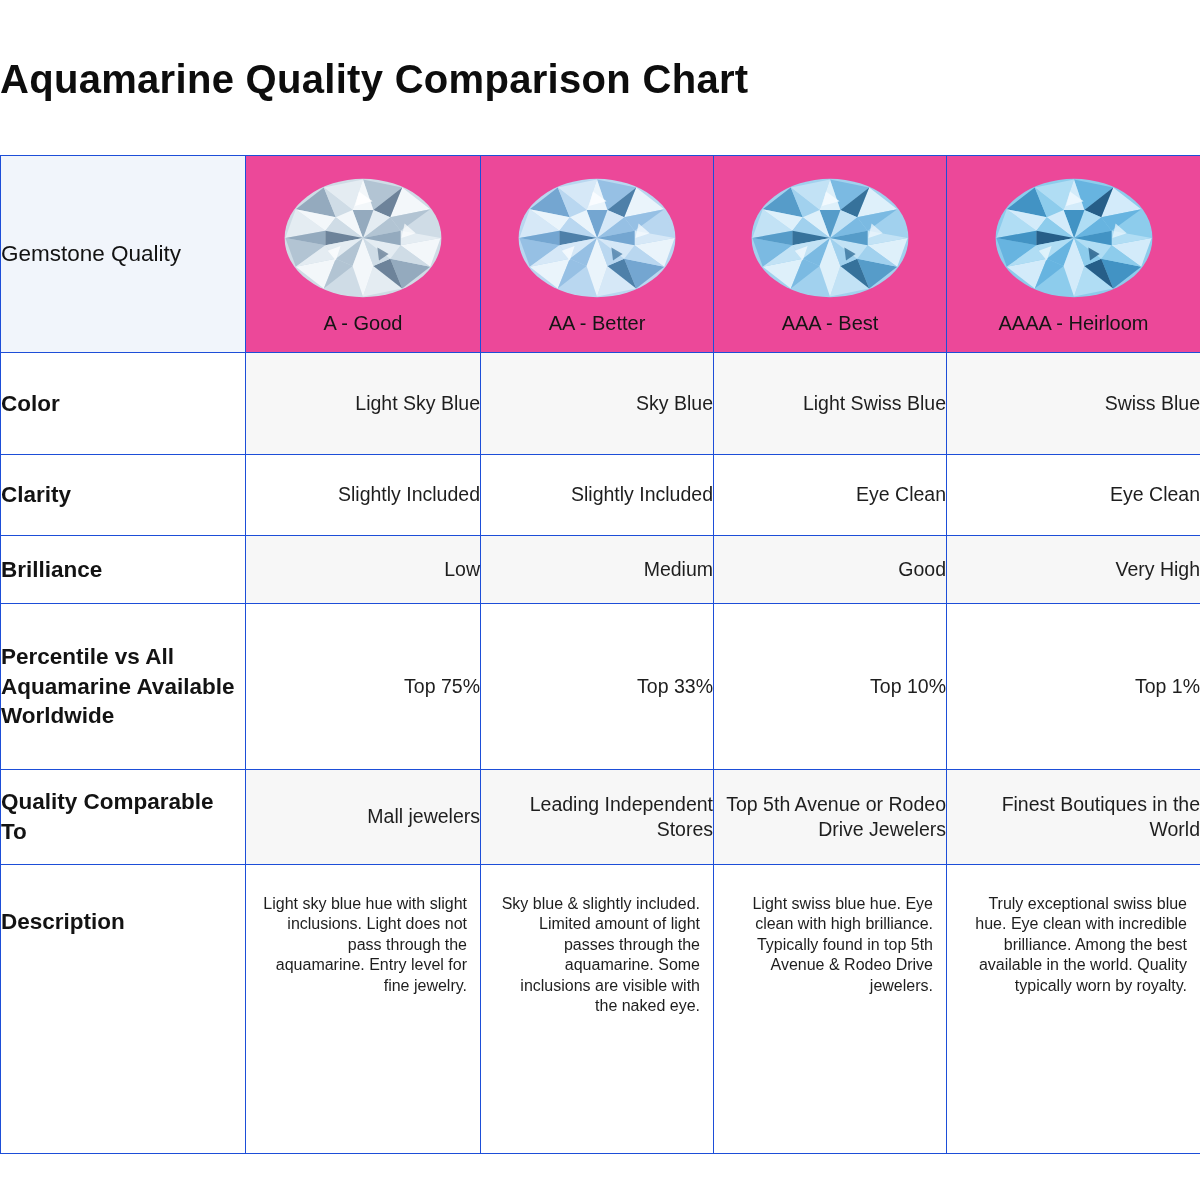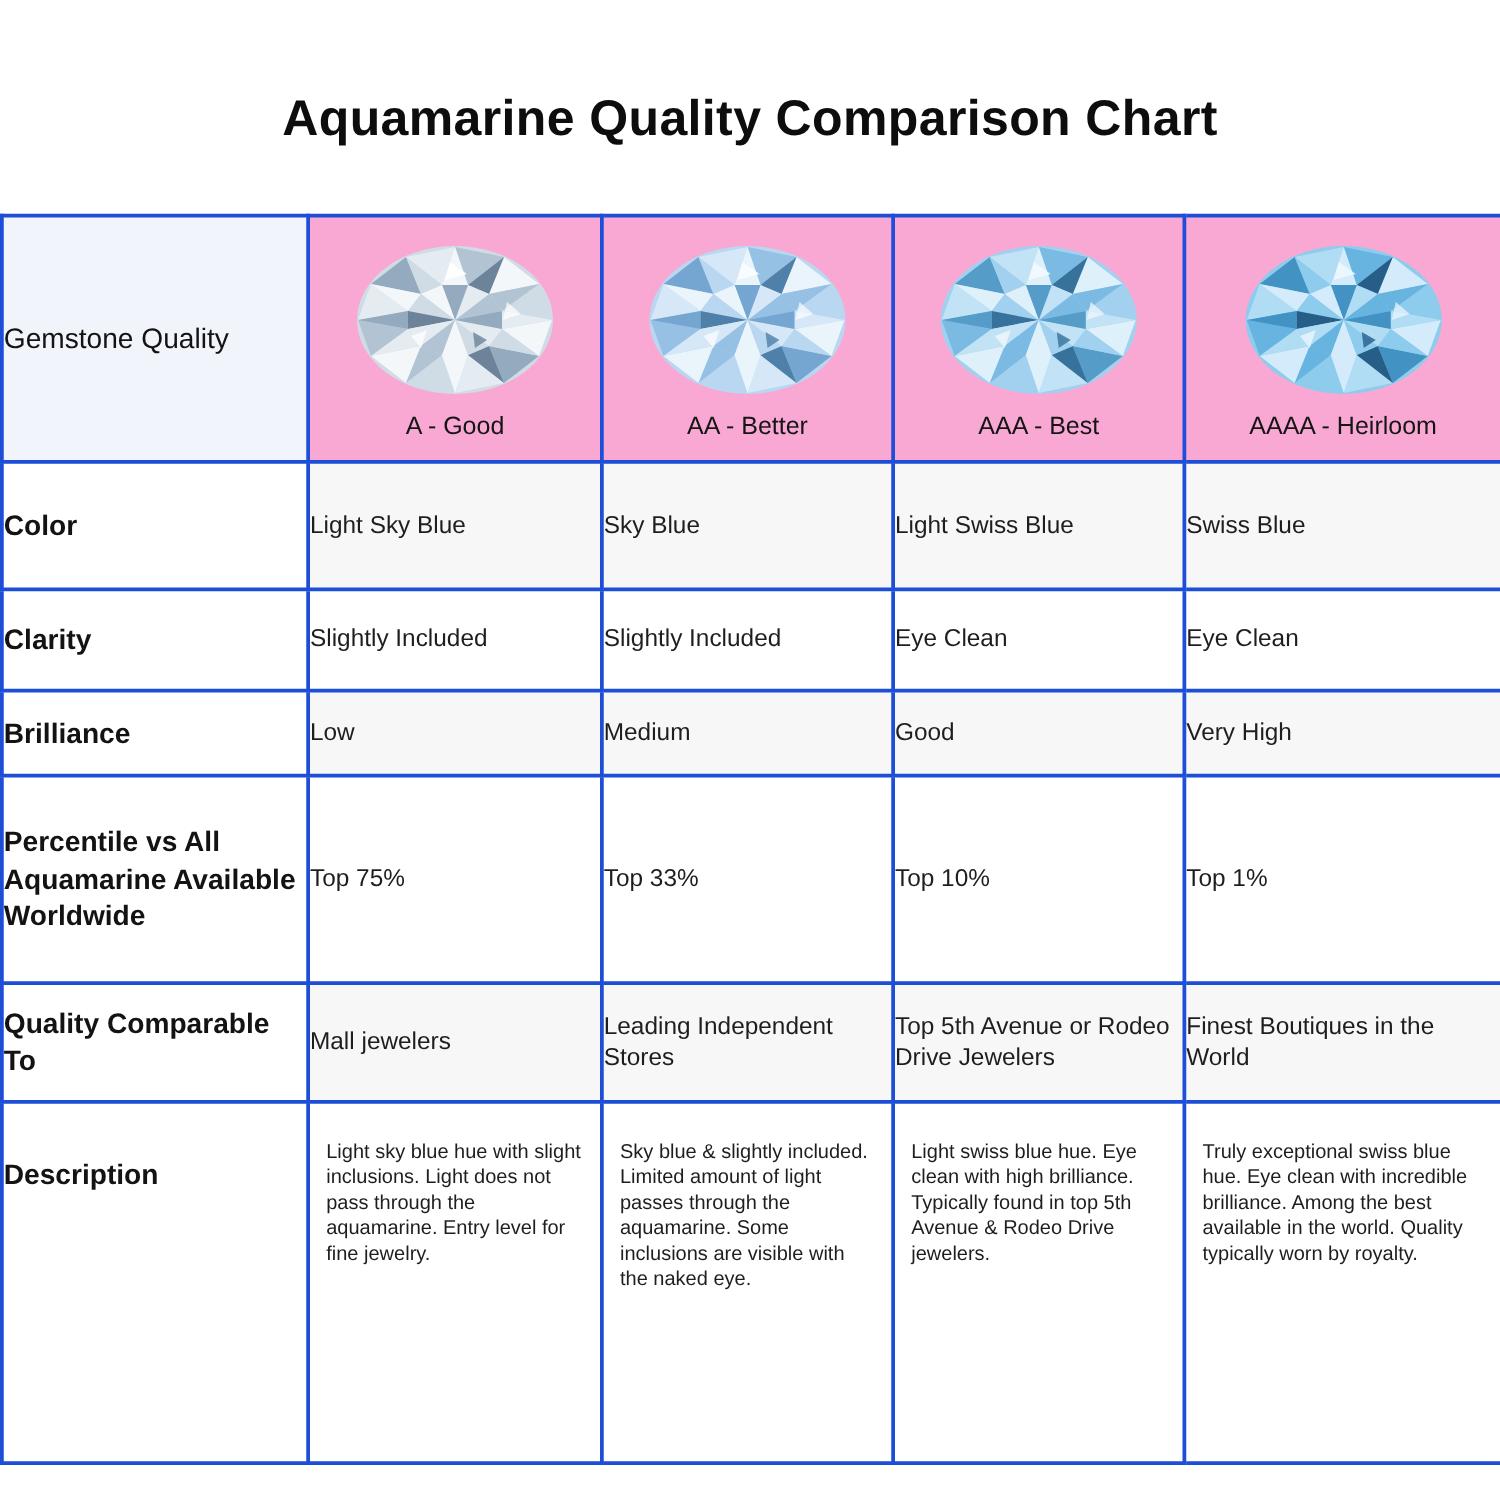--- a/index.html
+++ b/index.html
@@ -7,44 +7,43 @@
     margin: 0; padding: 0;
     width: 1200px; height: 1200px;
     background: #ffffff;
     font-family: "Liberation Sans", sans-serif;
     overflow: hidden;
     color: #1b1b1b;
   }
   .page { position: relative; width: 1200px; height: 1200px; }
 
   .title {
-    margin: 16px;
+    margin: 0;
     padding-top: 57px;
-    text-align: center;
     font-size: 40px;
     font-weight: 700;
     letter-spacing: 0.3px;
     color: #0d0d0d;
   }
 
   table.cmp {
     position: absolute;
     top: 155px; left: 0;
     width: 1200px;
     border-collapse: collapse;
     table-layout: fixed;
   }
   table.cmp td, table.cmp th {
-    border: 3px solid #1d4ed8;
+    border: 1px solid #1d4ed8;
     padding: 0;
   }
 
   
   tr.hdr th {
-    background: #f9a8d4;
+    background: #ec4899;
     height: 197px;
     vertical-align: top;
     padding-top: 21px;
     font-weight: 400;
   }
   tr.hdr th.lblcell {
     vertical-align: middle;
     padding-top: 0;
   }
 
@@ -54,21 +53,21 @@
     font-size: 22.5px;
     font-weight: 600;
     line-height: 1.32;
     color: #131313;
     background: #ffffff;
     vertical-align: middle;
   }
   tr.hdr .lblcell { background: #f1f5fb; }
 
   .val {
-    text-align: left;
+    text-align: right;
     vertical-align: middle;
     font-size: 19.5px;
     font-weight: 400;
     color: #1e1e1e;
     padding: 0 12px;
     background: #ffffff;
     line-height: 1.3;
   }
   tr.alt .val { background: #f7f7f7; }
 

